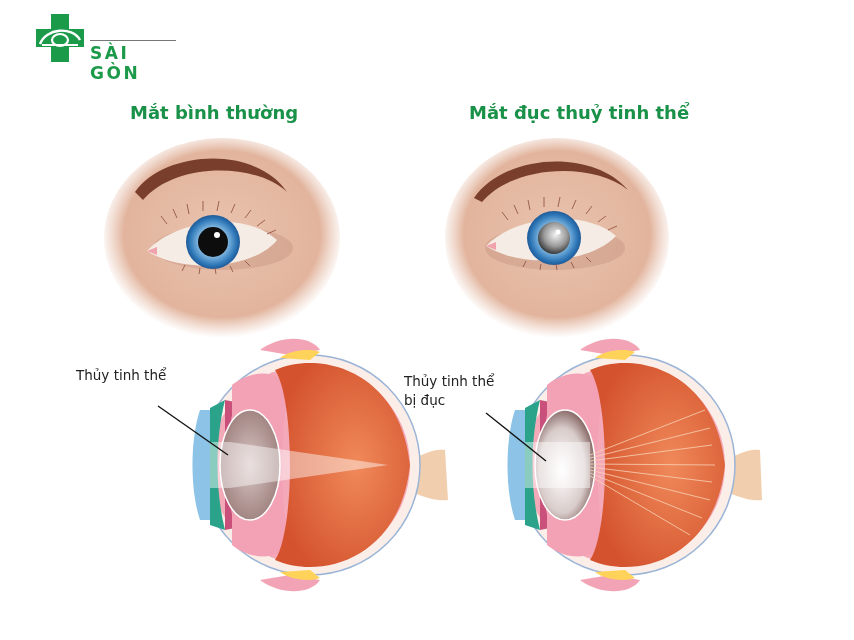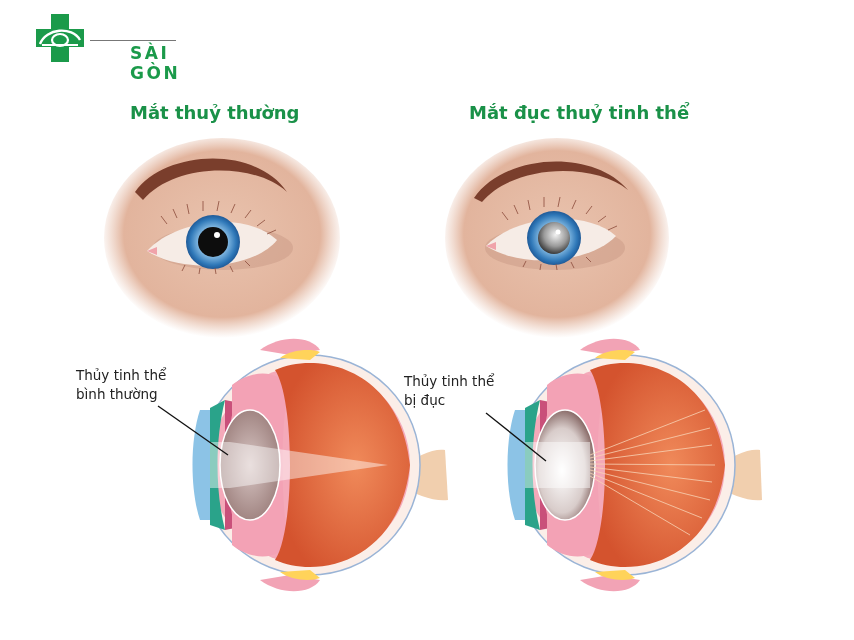--- a/index.html
+++ b/index.html
@@ -2,40 +2,40 @@
 <html><head>
 <meta charset="utf-8">
 <style>
   html, body { margin:0; padding:0; background:#ffffff; }
   body { width:854px; height:640px; position:relative; overflow:hidden; font-family:"Liberation Sans", sans-serif; }
   .abs { position:absolute; }
   .logo { left:36px; top:14px; width:150px; height:52px; }
   .logo-cross { position:absolute; left:0; top:0; width:48px; height:48px; }
   .logo-line1 { position:absolute; left:54px; top:10px; font-size:10.5px; letter-spacing:1.2px; color:#2a2a2a; font-family:"DejaVu Sans", sans-serif; }
   .logo-rule { position:absolute; left:54px; top:26px; width:86px; height:1px; background:#777; }
-  .logo-line2 { position:absolute; left:54px; top:29px; font-size:17px; font-weight:bold; letter-spacing:2.5px; color:#1b9a4a; font-family:"DejaVu Sans", sans-serif;margin-left:40px; }
+  .logo-line2 { position:absolute; left:54px; top:29px; font-size:17px; font-weight:bold; letter-spacing:2.5px; color:#1b9a4a; font-family:"DejaVu Sans", sans-serif; }
   .title { font-family:"DejaVu Sans", sans-serif; font-weight:bold; font-size:18px; color:#1a9148; white-space:nowrap; }
   .label { font-family:"DejaVu Sans", sans-serif; font-size:13.5px; color:#222; text-align:left; line-height:19px; white-space:nowrap; }
   svg { position:absolute; overflow:visible; }
 </style>
 </head>
 <body>
 
 <div class="abs logo">
   <svg class="logo-cross" width="48" height="48" viewBox="0 0 48 48" style="left:0;top:0;">
     <path d="M15 0 H33 V15 H48 V33 H33 V48 H15 V33 H0 V15 H15 Z" fill="#1b9a4a"></path>
     <path d="M4 30 C 10 14, 36 12, 44 26" stroke="#fff" stroke-width="2.4" fill="none"></path>
     <ellipse cx="24" cy="26" rx="8" ry="6" stroke="#fff" stroke-width="2.2" fill="none"></ellipse>
     <path d="M6 31 H42" stroke="#fff" stroke-width="2"></path>
   </svg>
   <div class="logo-rule"></div>
   <div class="logo-line2">SÀI GÒN</div>
 </div>
 
-<div class="abs title" style="left:130px; top:102px;">Mắt thuỷ thường</div>
+<div class="abs title" style="left:130px; top:102px;">Mắt bình thường</div>
 <div class="abs title" style="left:449px; top:102px;margin-left:20px;">Mắt đục thuỷ tinh thể</div>
 
 <svg style="left:105px; top:140px;" width="240" height="200" viewBox="0 0 240 200">
   <defs>
     <radialGradient id="skinG" cx="50%" cy="48%" r="52%">
       <stop offset="0%" stop-color="#e9c3ae"></stop>
       <stop offset="80%" stop-color="#e2b49d"></stop>
       <stop offset="100%" stop-color="#e8c4b2" stop-opacity="0"></stop>
     </radialGradient>
     <radialGradient id="irisG" cx="50%" cy="50%" r="50%">
@@ -156,21 +156,20 @@
       <line x1="100" y1="134" x2="225" y2="135"></line>
       <line x1="100" y1="137" x2="222" y2="152"></line>
       <line x1="100" y1="140" x2="220" y2="170"></line>
       <line x1="100" y1="143" x2="212" y2="188"></line>
       <line x1="100" y1="146" x2="200" y2="205"></line>
   </g>
 </svg>
 
 <div class="abs label" style="left:76px; top:366px; width:116px;">
   <div>Thủy tinh thể</div>
-  <div>bình thường</div>
 </div>
 <svg style="left:0; top:0;" width="854" height="640">
   <line x1="158" y1="406" x2="228" y2="455" stroke="#111" stroke-width="1.3"></line>
 </svg>
 
 <div class="abs label" style="left:404px; top:372px; width:108px;">
   <div>Thủy tinh thể</div>
   <div>bị đục</div>
 </div>
 <svg style="left:0; top:0;" width="854" height="640">

